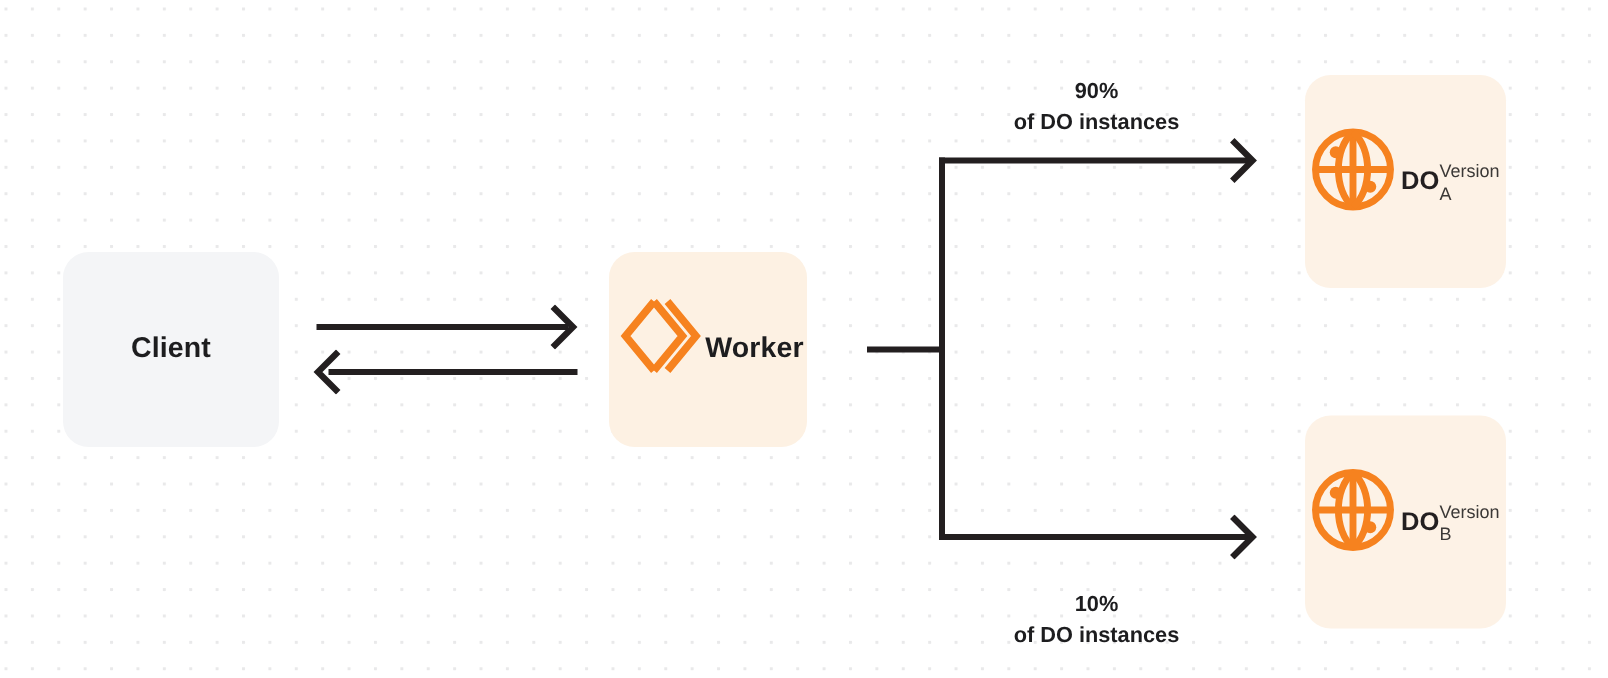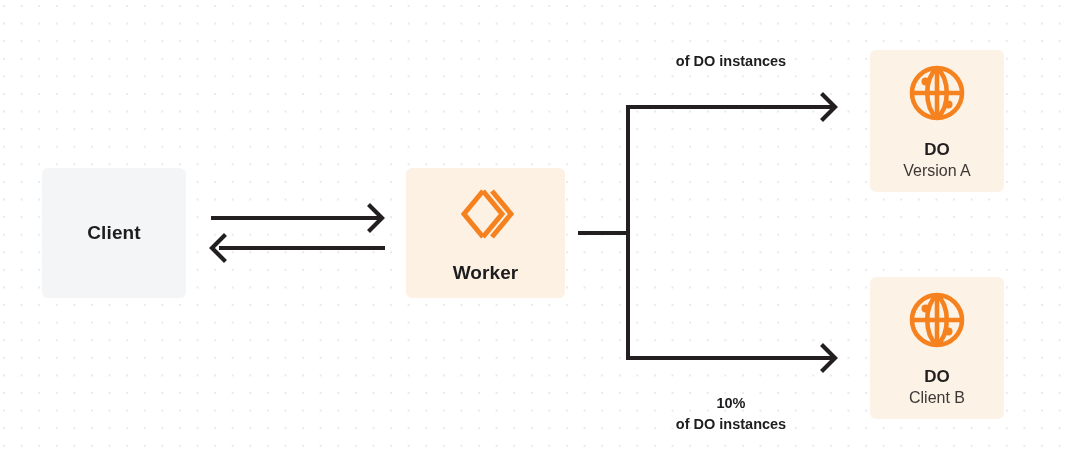--- a/index.html
+++ b/index.html
@@ -18,38 +18,38 @@
     background-color: #ffffff;
     background-image: radial-gradient(circle at 1px 1px, #e9e9ea 1.1px, rgba(255,255,255,0) 1.3px);
     background-size: 17.6px 17.6px;
     background-position: 3px 5px;
   }
 
   
   .node {
     position: absolute;
     box-sizing: border-box;
-    border-radius: 6px;
+    border-radius: 17px;
     display: flex;
-    flex-direction: column;
+    flex-direction: row;
     align-items: center;
     justify-content: center;
   }
   .node-client {
     left: 42px;
     top: 168px;
     width: 144px;
     height: 130px;
     background: #f4f5f7;
     text-align: center;
   }
   .node-worker {
     left: 406px;
     top: 168px;
-    width: 159px;
+    width: 132px;
     height: 130px;
     background: #fdf1e3;
   }
   .node-do-a {
     left: 870px;
     top: 50px;
     width: 134px;
     height: 142px;
     background: #fdf2e6;
   }
@@ -69,21 +69,21 @@
     line-height: 1.1;
   }
   .node-title-sm {
     font-size: 17px;
     font-weight: bold;
     color: #231f20;
     letter-spacing: 0.1px;
     line-height: 1.15;
   }
   .node-sub {
-    font-size: 16px;
+    font-size: 12px;
     font-weight: 400;
     color: #3b3836;
     line-height: 1.25;
     margin-top: 1px;
   }
 
   .worker-icon { margin-bottom: 14px; }
   .do-icon { margin-bottom: 11px; }
 
   
@@ -151,20 +151,21 @@
 
   <div class="wire wire-v" style="left:626px; top:105px; height:255px;"></div>
 
   <div class="wire wire-h" style="left:626px; top:105px; width:209px;"></div>
   <div class="head" style="left:818px; top:92px;">
     <svg width="24" height="30" viewBox="0 0 24 30" aria-hidden="true">
       <path d="M5 3 L17 15 L5 27" fill="none" stroke="#231f20" stroke-width="4.2" stroke-linecap="square" stroke-linejoin="miter"></path>
     </svg>
   </div>
   <div class="edge-label" style="left:636px; top:51px; width:190px;">
+    <div>90%</div>
     <div>of DO instances</div>
   </div>
 
   <div class="wire wire-h" style="left:626px; top:356px; width:209px;"></div>
   <div class="head" style="left:818px; top:343px;">
     <svg width="24" height="30" viewBox="0 0 24 30" aria-hidden="true">
       <path d="M5 3 L17 15 L5 27" fill="none" stroke="#231f20" stroke-width="4.2" stroke-linecap="square" stroke-linejoin="miter"></path>
     </svg>
   </div>
   <div class="edge-label" style="left:636px; top:372px; width:190px;margin-top:21px;">
@@ -194,16 +195,16 @@
         <circle cx="32" cy="32" r="25" fill="none" stroke="#f6821f" stroke-width="4.6"></circle>
         <line x1="32" y1="7" x2="32" y2="57" stroke="#f6821f" stroke-width="4.6"></line>
         <line x1="7" y1="32" x2="57" y2="32" stroke="#f6821f" stroke-width="4.6"></line>
         <path d="M32 7 C19 18, 19 46, 32 57" fill="none" stroke="#f6821f" stroke-width="4.6"></path>
         <path d="M32 7 C45 18, 45 46, 32 57" fill="none" stroke="#f6821f" stroke-width="4.6"></path>
         <circle cx="20.5" cy="20.5" r="4" fill="#f6821f"></circle>
         <circle cx="43.5" cy="43.5" r="4" fill="#f6821f"></circle>
       </svg>
     </span>
     <span class="node-title-sm">DO</span>
-    <span class="node-sub">Client B</span>
+    <span class="node-sub">Version B</span>
   </div>
 
 </div>
 
 </body></html>

